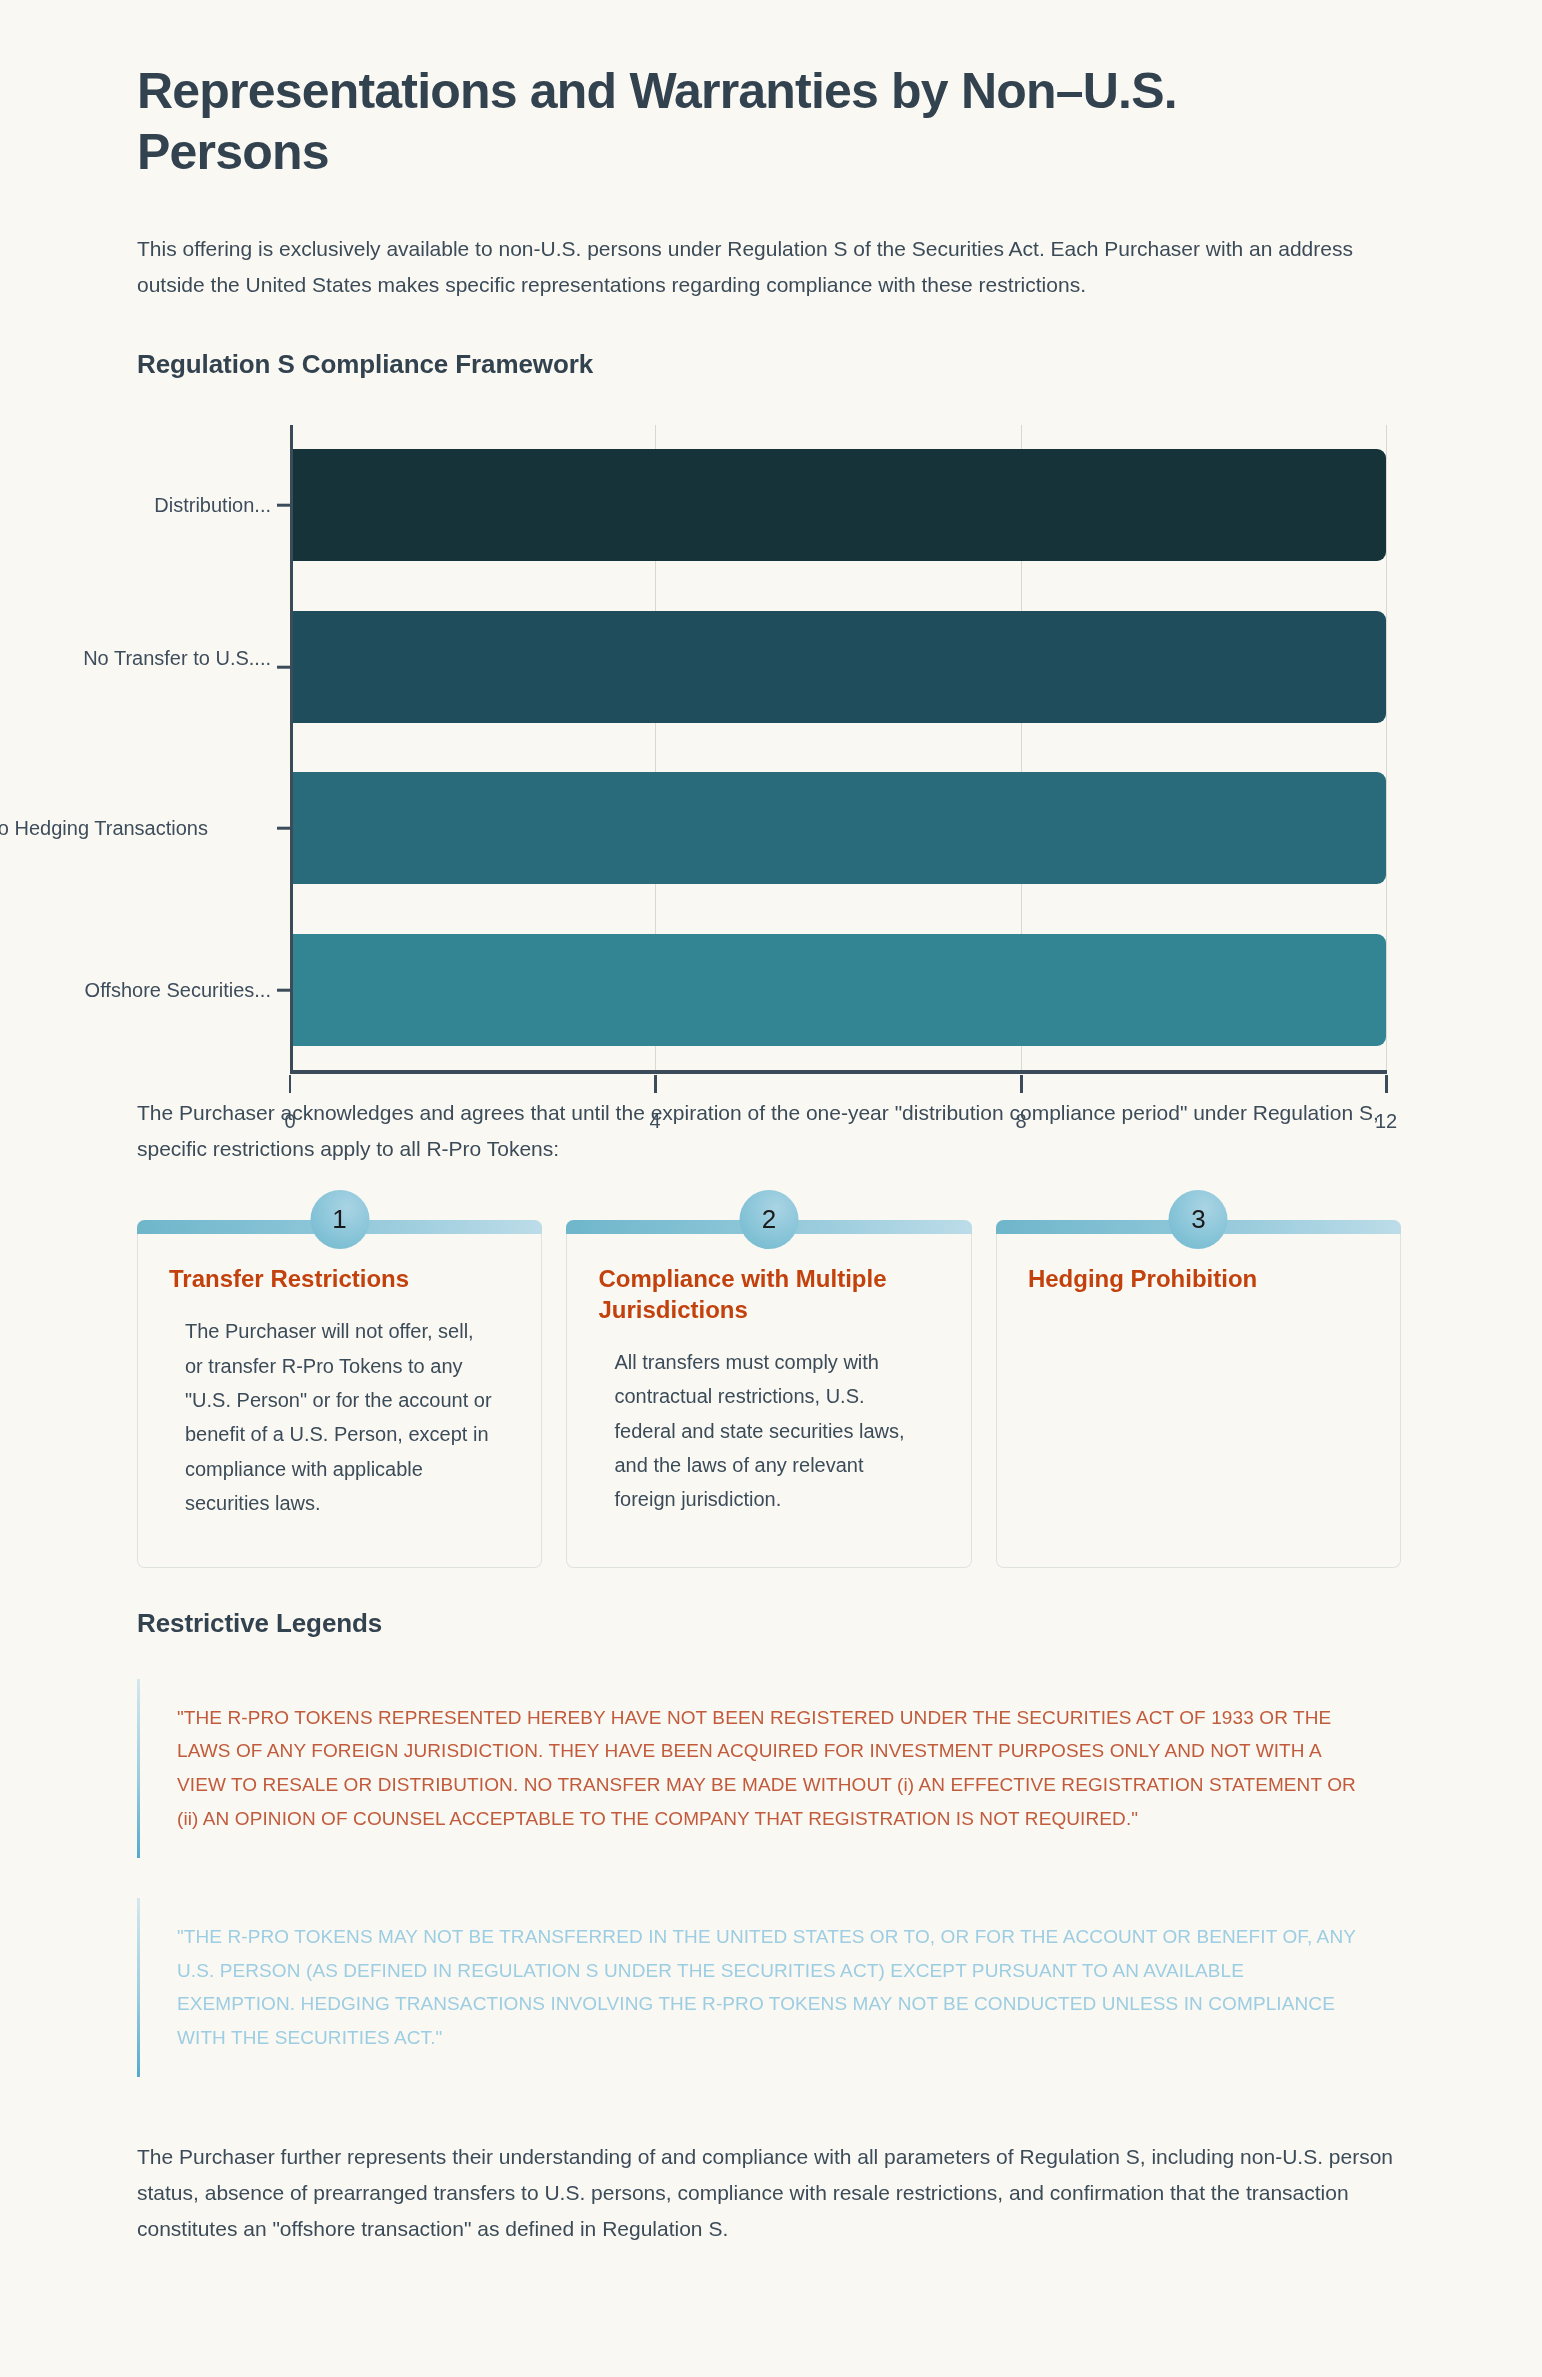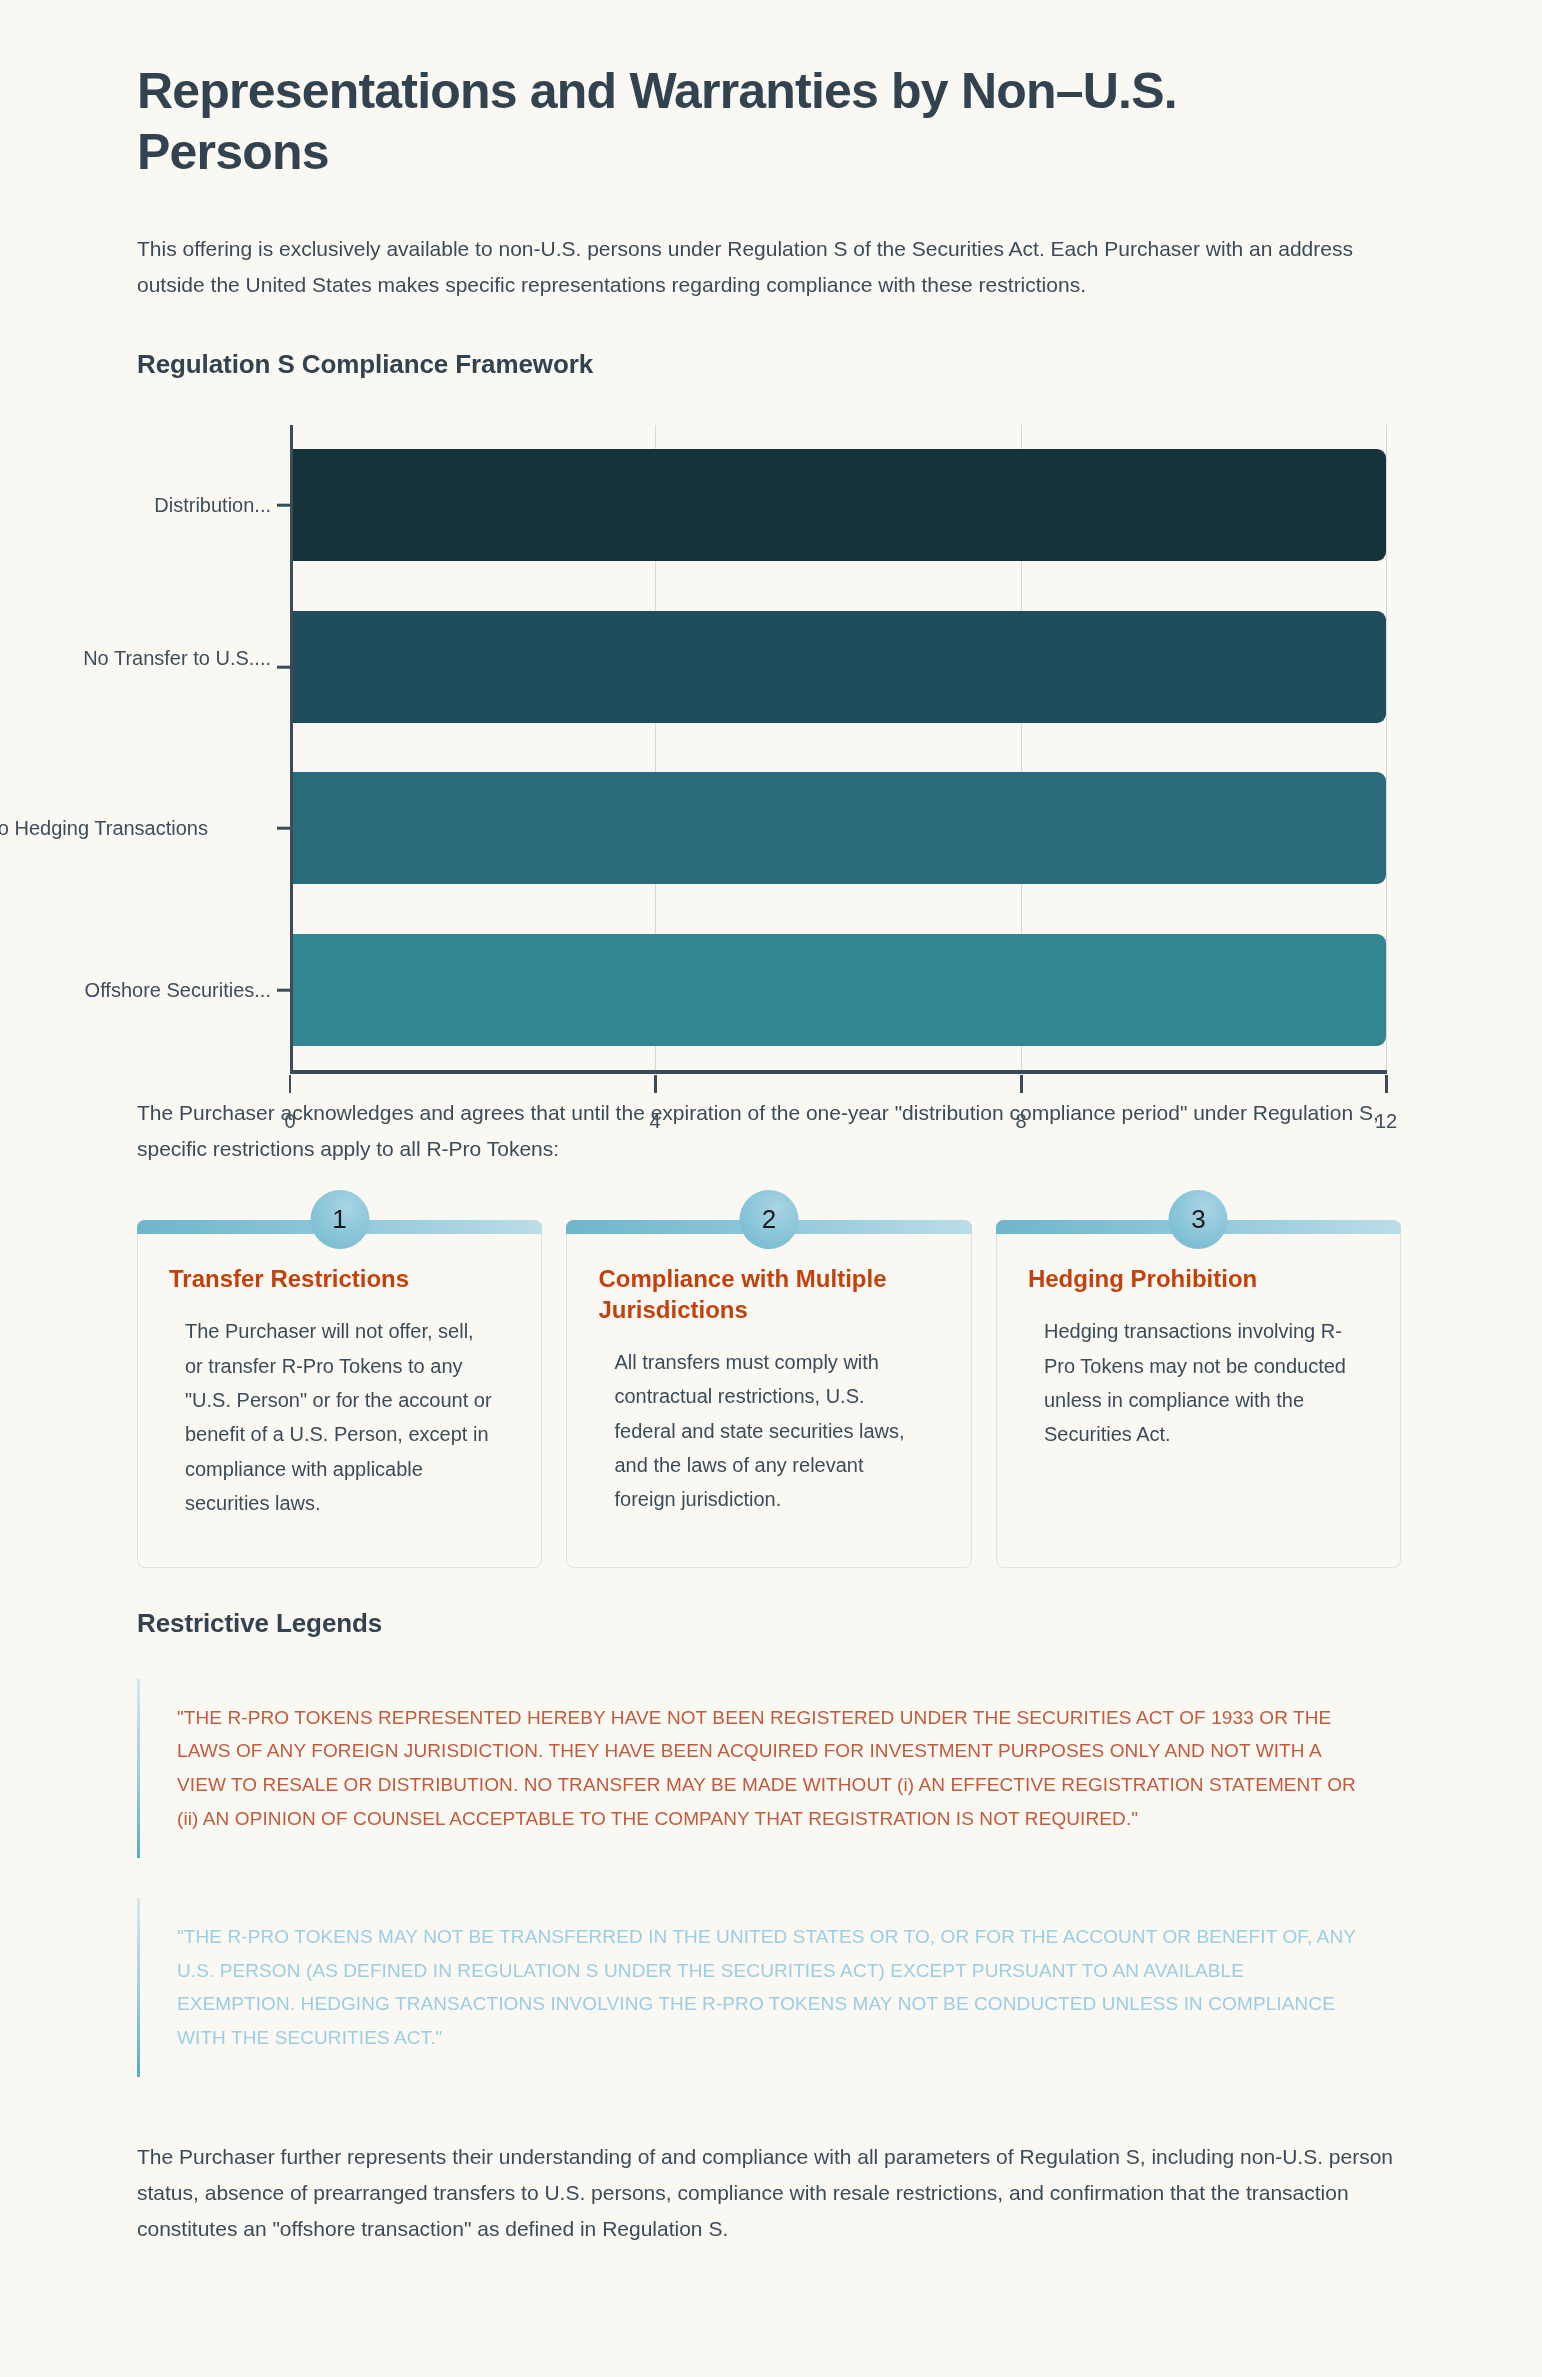--- a/index.html
+++ b/index.html
@@ -292,21 +292,20 @@
       <div class="card">
         <div class="card-topbar"></div>
         <div class="card-badge">2</div>
         <h3 class="card-title">Compliance with Multiple Jurisdictions</h3>
         <p class="card-body">All transfers must comply with contractual restrictions, U.S. federal and state securities laws, and the laws of any relevant foreign jurisdiction.</p>
       </div>
       <div class="card">
         <div class="card-topbar"></div>
         <div class="card-badge">3</div>
         <h3 class="card-title">Hedging Prohibition</h3>
-        <p class="card-body">Hedging transactions involving R-Pro Tokens may not be conducted unless in compliance with the Securities Act.</p>
       </div>
     </div>
 
   <h2 class="section-title" style="margin-top:40px;">Restrictive Legends</h2>
 
   <div id="legends-container">
       <div class="legend-block">
         <div class="rule"></div>
         <p class="legend-text legend-orange" style="color: rgb(193, 91, 60);">"THE R-PRO TOKENS REPRESENTED HEREBY HAVE NOT BEEN REGISTERED UNDER THE SECURITIES ACT OF 1933 OR THE LAWS OF ANY FOREIGN JURISDICTION. THEY HAVE BEEN ACQUIRED FOR INVESTMENT PURPOSES ONLY AND NOT WITH A VIEW TO RESALE OR DISTRIBUTION. NO TRANSFER MAY BE MADE WITHOUT (i) AN EFFECTIVE REGISTRATION STATEMENT OR (ii) AN OPINION OF COUNSEL ACCEPTABLE TO THE COMPANY THAT REGISTRATION IS NOT REQUIRED."</p>
       </div>

